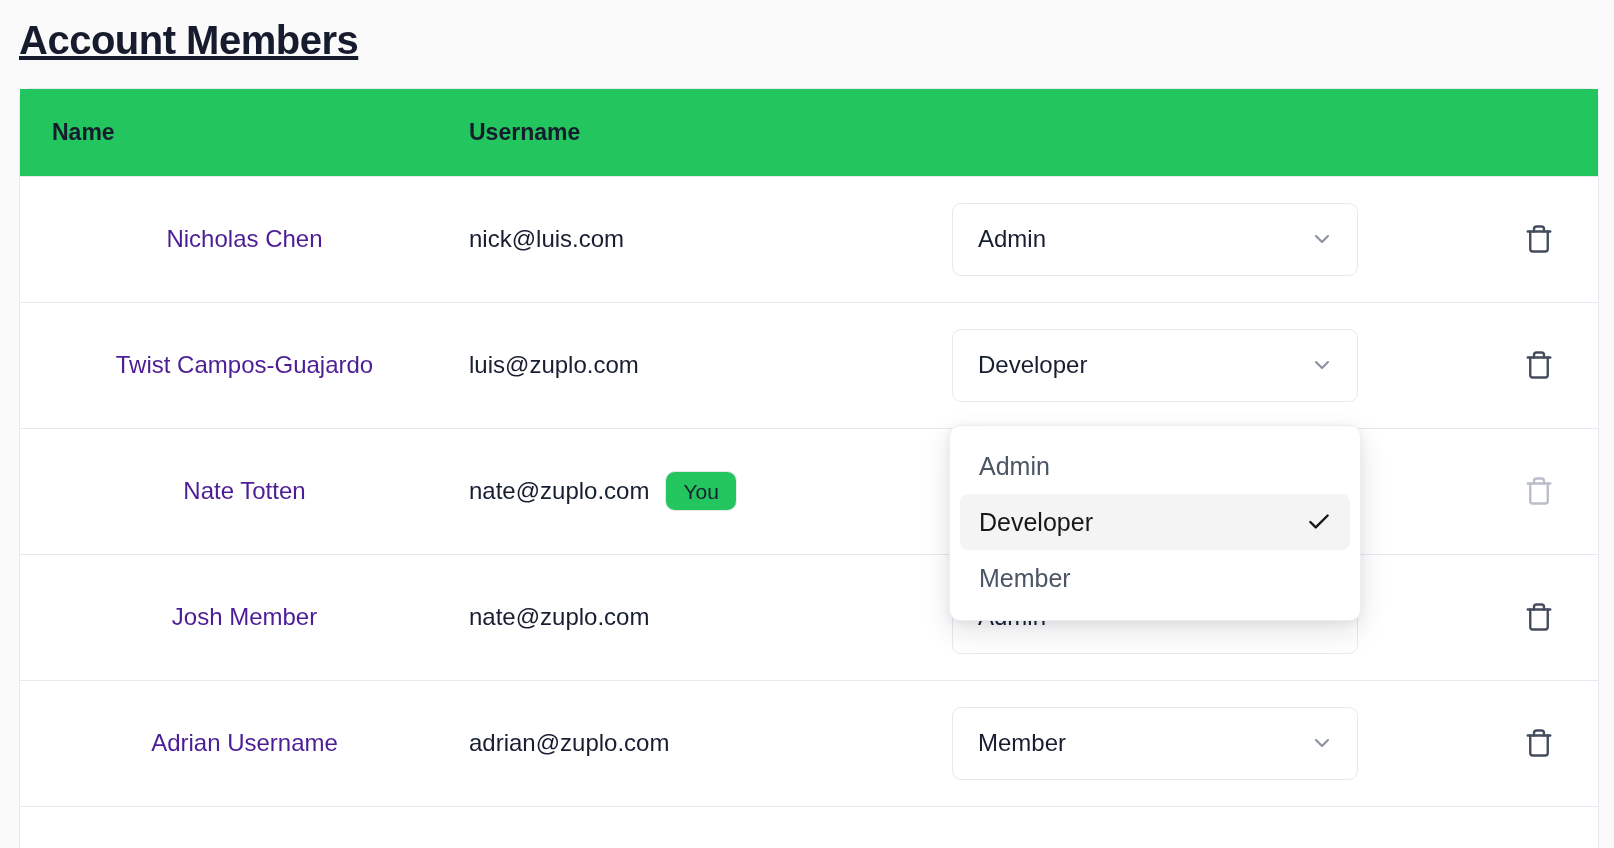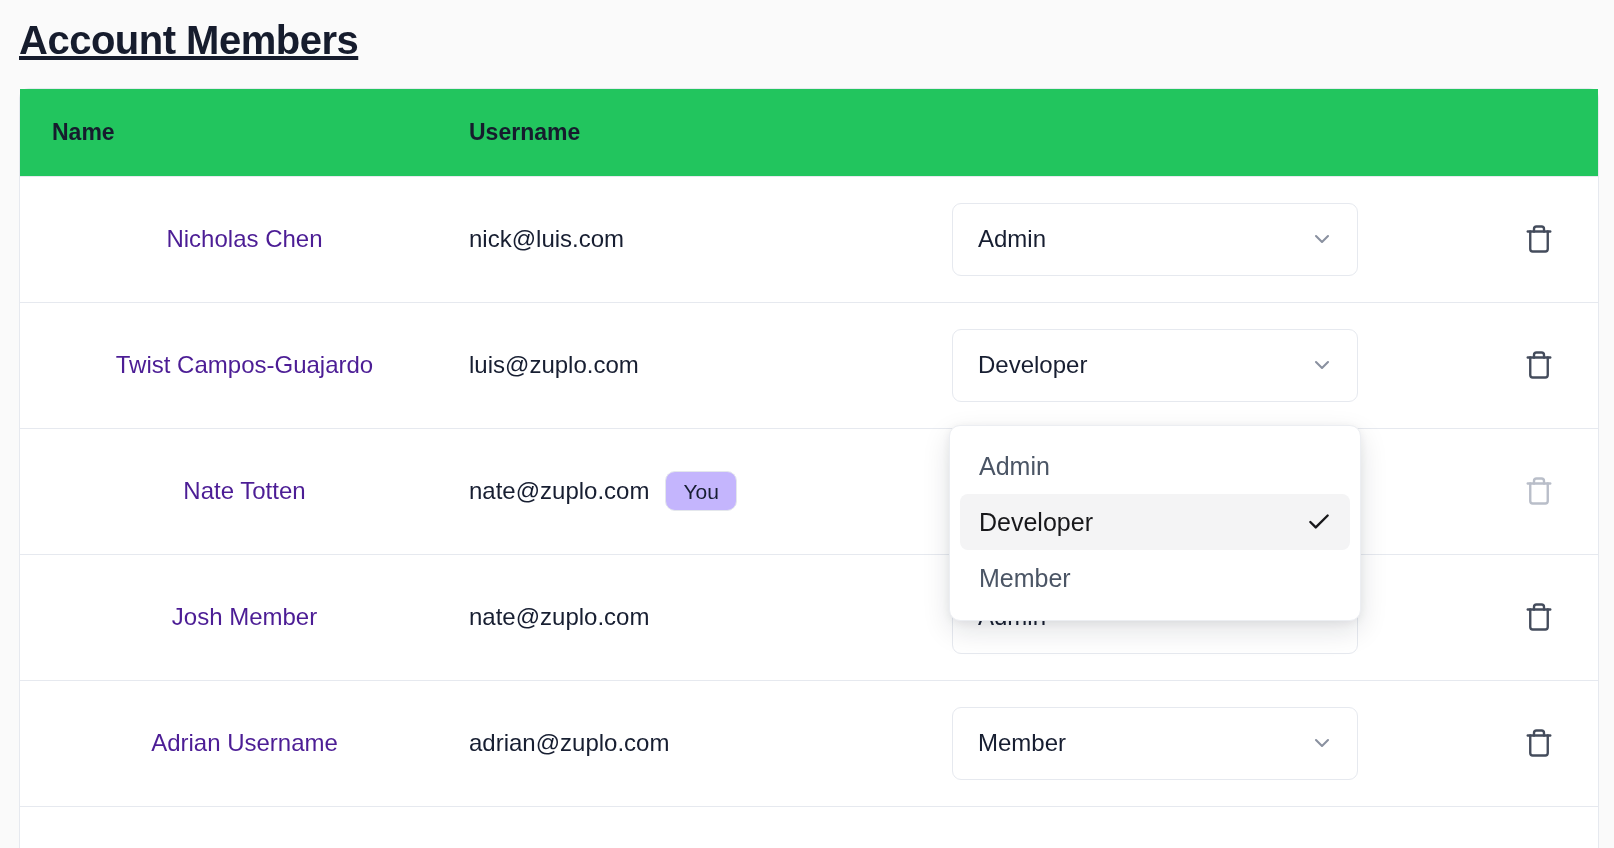--- a/index.html
+++ b/index.html
@@ -91,21 +91,21 @@
     gap: 16px;
   }
   .you-badge {
     display: inline-flex;
     align-items: center;
     justify-content: center;
     height: 40px;
     padding: 0 17px;
     border: 1px solid #e4e7ec;
     border-radius: 10px;
-    background: #c4b5fd;
+    background: #22c55e;
     font-size: 21px;
     color: #171e31;
     line-height: 1;
   }
   .cell-role {
     padding: 0;
     position: relative;
   }
   .role-select {
     position: relative;

